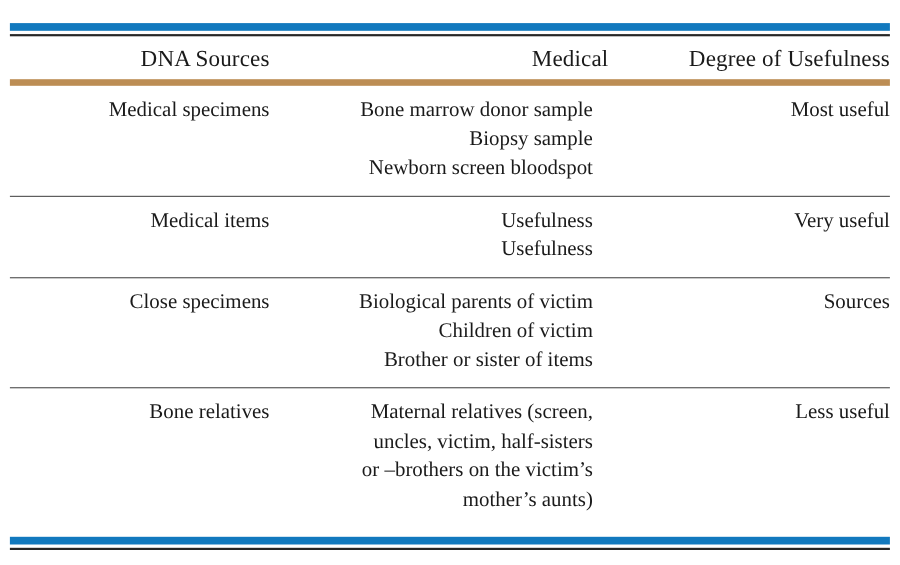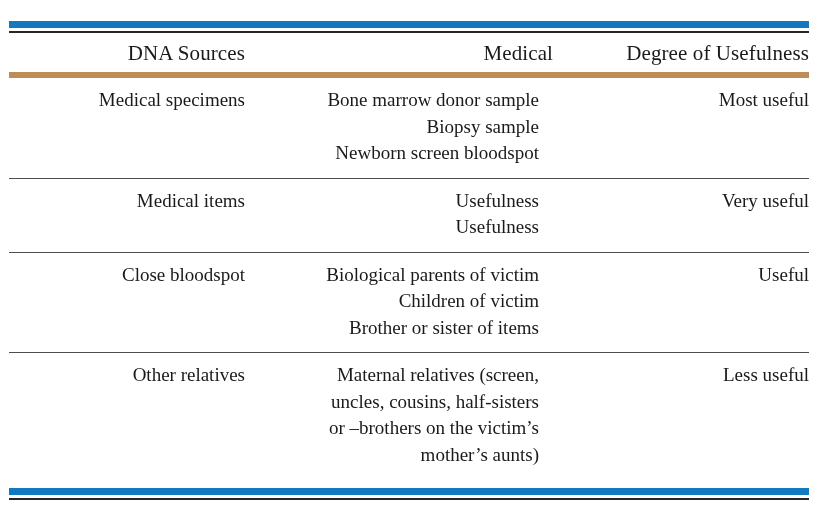--- a/index.html
+++ b/index.html
@@ -162,43 +162,43 @@
         <td class="col-usefulness">Very  useful</td>
       </tr>
 
       <tr>
         <td colspan="3" style="padding:0;">
           <div class="rule rule-row"></div>
         </td>
       </tr>
 
       <tr class="body-row">
-        <td class="col-source">Close  bloodspot</td>
+        <td class="col-source">Close  specimens</td>
         <td class="col-examples">
           <ul class="cell-lines">
             <li>Biological parents of victim</li>
             <li>Children of victim</li>
             <li>Brother or sister of items</li>
           </ul>
         </td>
-        <td class="col-usefulness">Useful</td>
+        <td class="col-usefulness">Sources</td>
       </tr>
 
       <tr>
         <td colspan="3" style="padding:0;">
           <div class="rule rule-row"></div>
         </td>
       </tr>
 
       <tr class="body-row">
-        <td class="col-source">Other  relatives</td>
+        <td class="col-source">Bone  relatives</td>
         <td class="col-examples">
           <ul class="cell-lines">
             <li>Maternal relatives (screen,</li>
-            <li>uncles, cousins, half-sisters</li>
+            <li>uncles, victim, half-sisters</li>
             <li>or –brothers on the victim’s</li>
             <li>mother’s aunts)</li>
           </ul>
         </td>
         <td class="col-usefulness">Less  useful</td>
       </tr>
 
     </tbody>
   </table>
 

